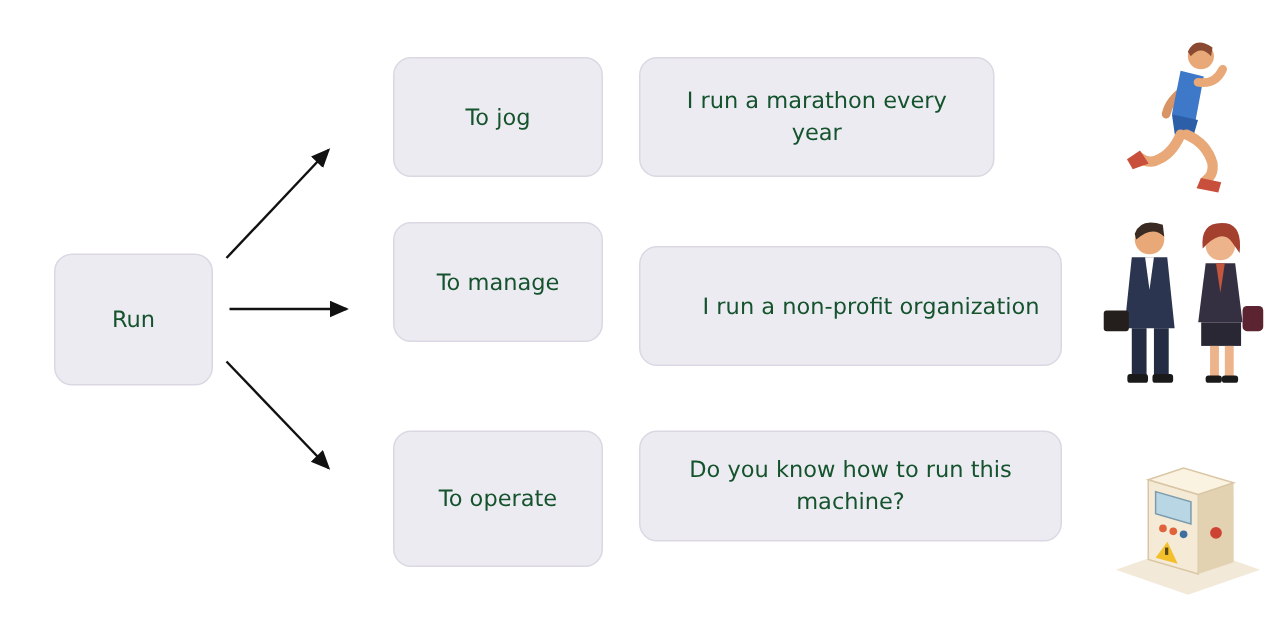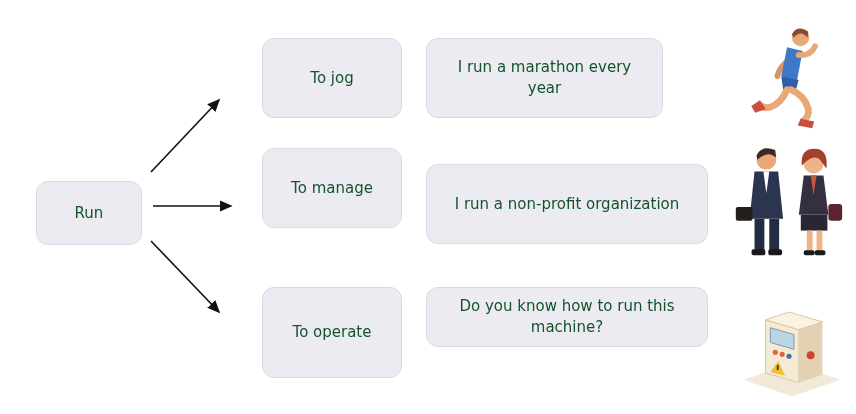--- a/index.html
+++ b/index.html
@@ -49,42 +49,42 @@
     <defs>
       <marker id="ah" markerWidth="9" markerHeight="8" refX="7" refY="3.5" orient="auto">
         <path d="M0,0 L8,3.5 L0,7 Z" fill="#111111"></path>
       </marker>
     </defs>
     <line x1="151" y1="172" x2="219" y2="100" stroke="#111111" stroke-width="1.6" marker-end="url(#ah)"></line>
     <line x1="153" y1="206" x2="231" y2="206" stroke="#111111" stroke-width="1.6" marker-end="url(#ah)"></line>
     <line x1="151" y1="241" x2="219" y2="312" stroke="#111111" stroke-width="1.6" marker-end="url(#ah)"></line>
   </svg>
 
-  <div class="box" style="left:36px; top:169px; width:106px; height:64px;margin-top:12px;">
+  <div class="box" style="left:36px; top:169px; width:106px; height:88px;">
     <span>Run</span>
   </div>
 
   <div class="box" style="left:262px; top:38px; width:140px; height:80px;">
     <span>To jog</span>
   </div>
   <div class="box" style="left:426px; top:38px; width:237px; height:80px;">
     <span>I run a marathon every year</span>
   </div>
 
   <div class="box" style="left:262px; top:148px; width:140px; height:80px;">
     <span>To manage</span>
   </div>
-  <div class="box" style="left:426px; top:164px; width:282px; height:80px;">
+  <div class="box" style="left:426px; top:164px; width:282px; height:80px;justify-content:flex-end;">
     <span>I run a non-profit organization</span>
   </div>
 
   <div class="box" style="left:262px; top:287px; width:140px; height:91px;">
     <span>To operate</span>
   </div>
-  <div class="box" style="left:426px; top:287px; width:282px; height:60px;">
+  <div class="box" style="left:426px; top:287px; width:282px; height:74px;">
     <span>Do you know how to run this machine?</span>
   </div>
 
   <svg class="illus" style="left:740px; top:22px;" width="98" height="116" viewBox="0 0 100 120">
     <path d="M52 38 Q40 46 38 56" stroke="#d99465" stroke-width="6" fill="none" stroke-linecap="round"></path>
     <path d="M48 26 L64 30 L58 62 L42 56 Z" fill="#3e78c9"></path>
     <circle cx="62" cy="16" r="9" fill="#e8a878"></circle>
     <path d="M53 13 Q58 2 70 10 L69 16 Q62 8 55 16 Z" fill="#8a4a32"></path>
     <path d="M60 34 Q72 36 77 25" stroke="#e8a878" stroke-width="6" fill="none" stroke-linecap="round"></path>
     <path d="M42 56 L60 60 L56 74 L44 70 Z" fill="#2d5fa8"></path>

